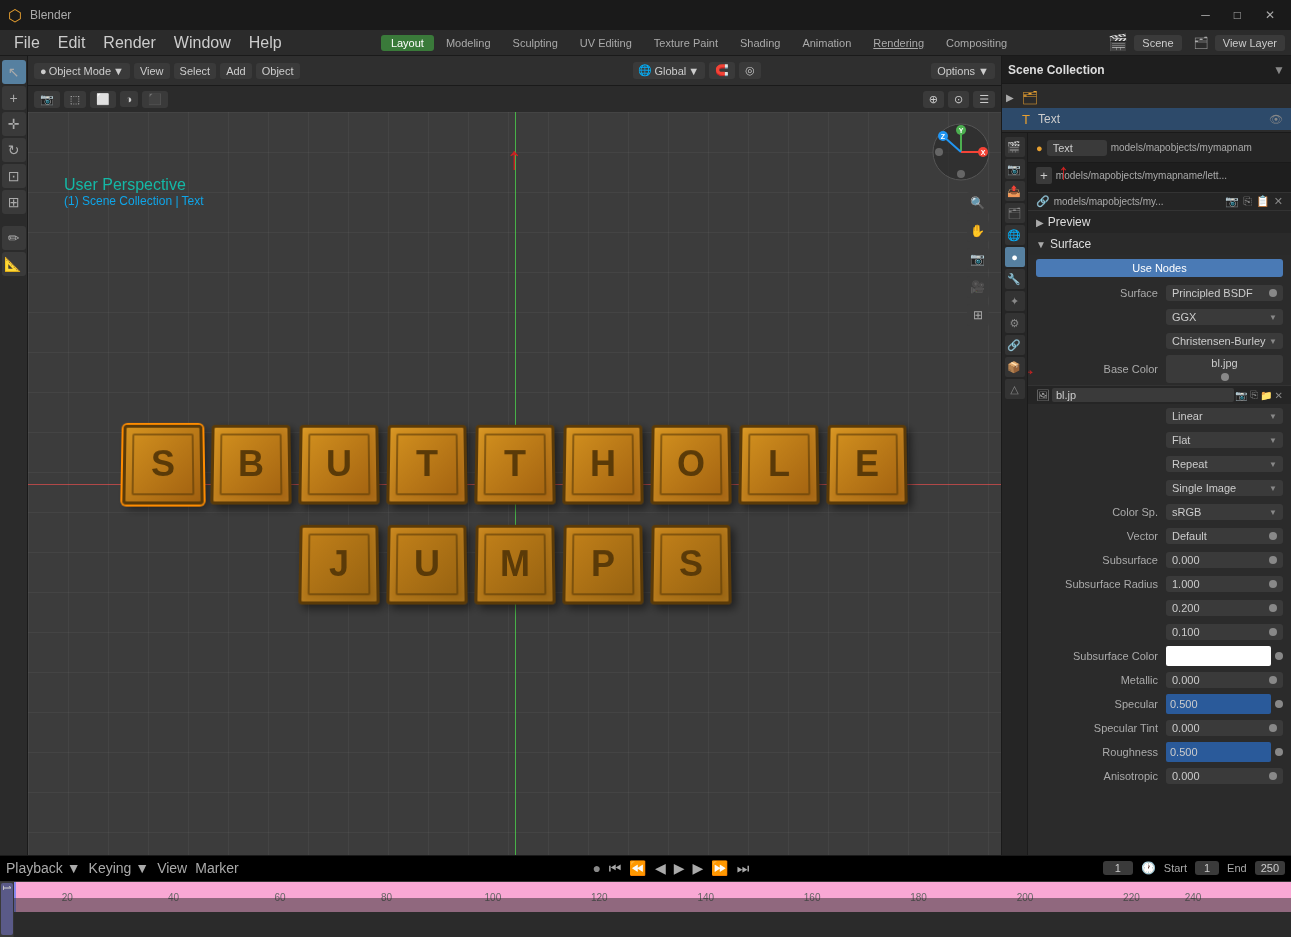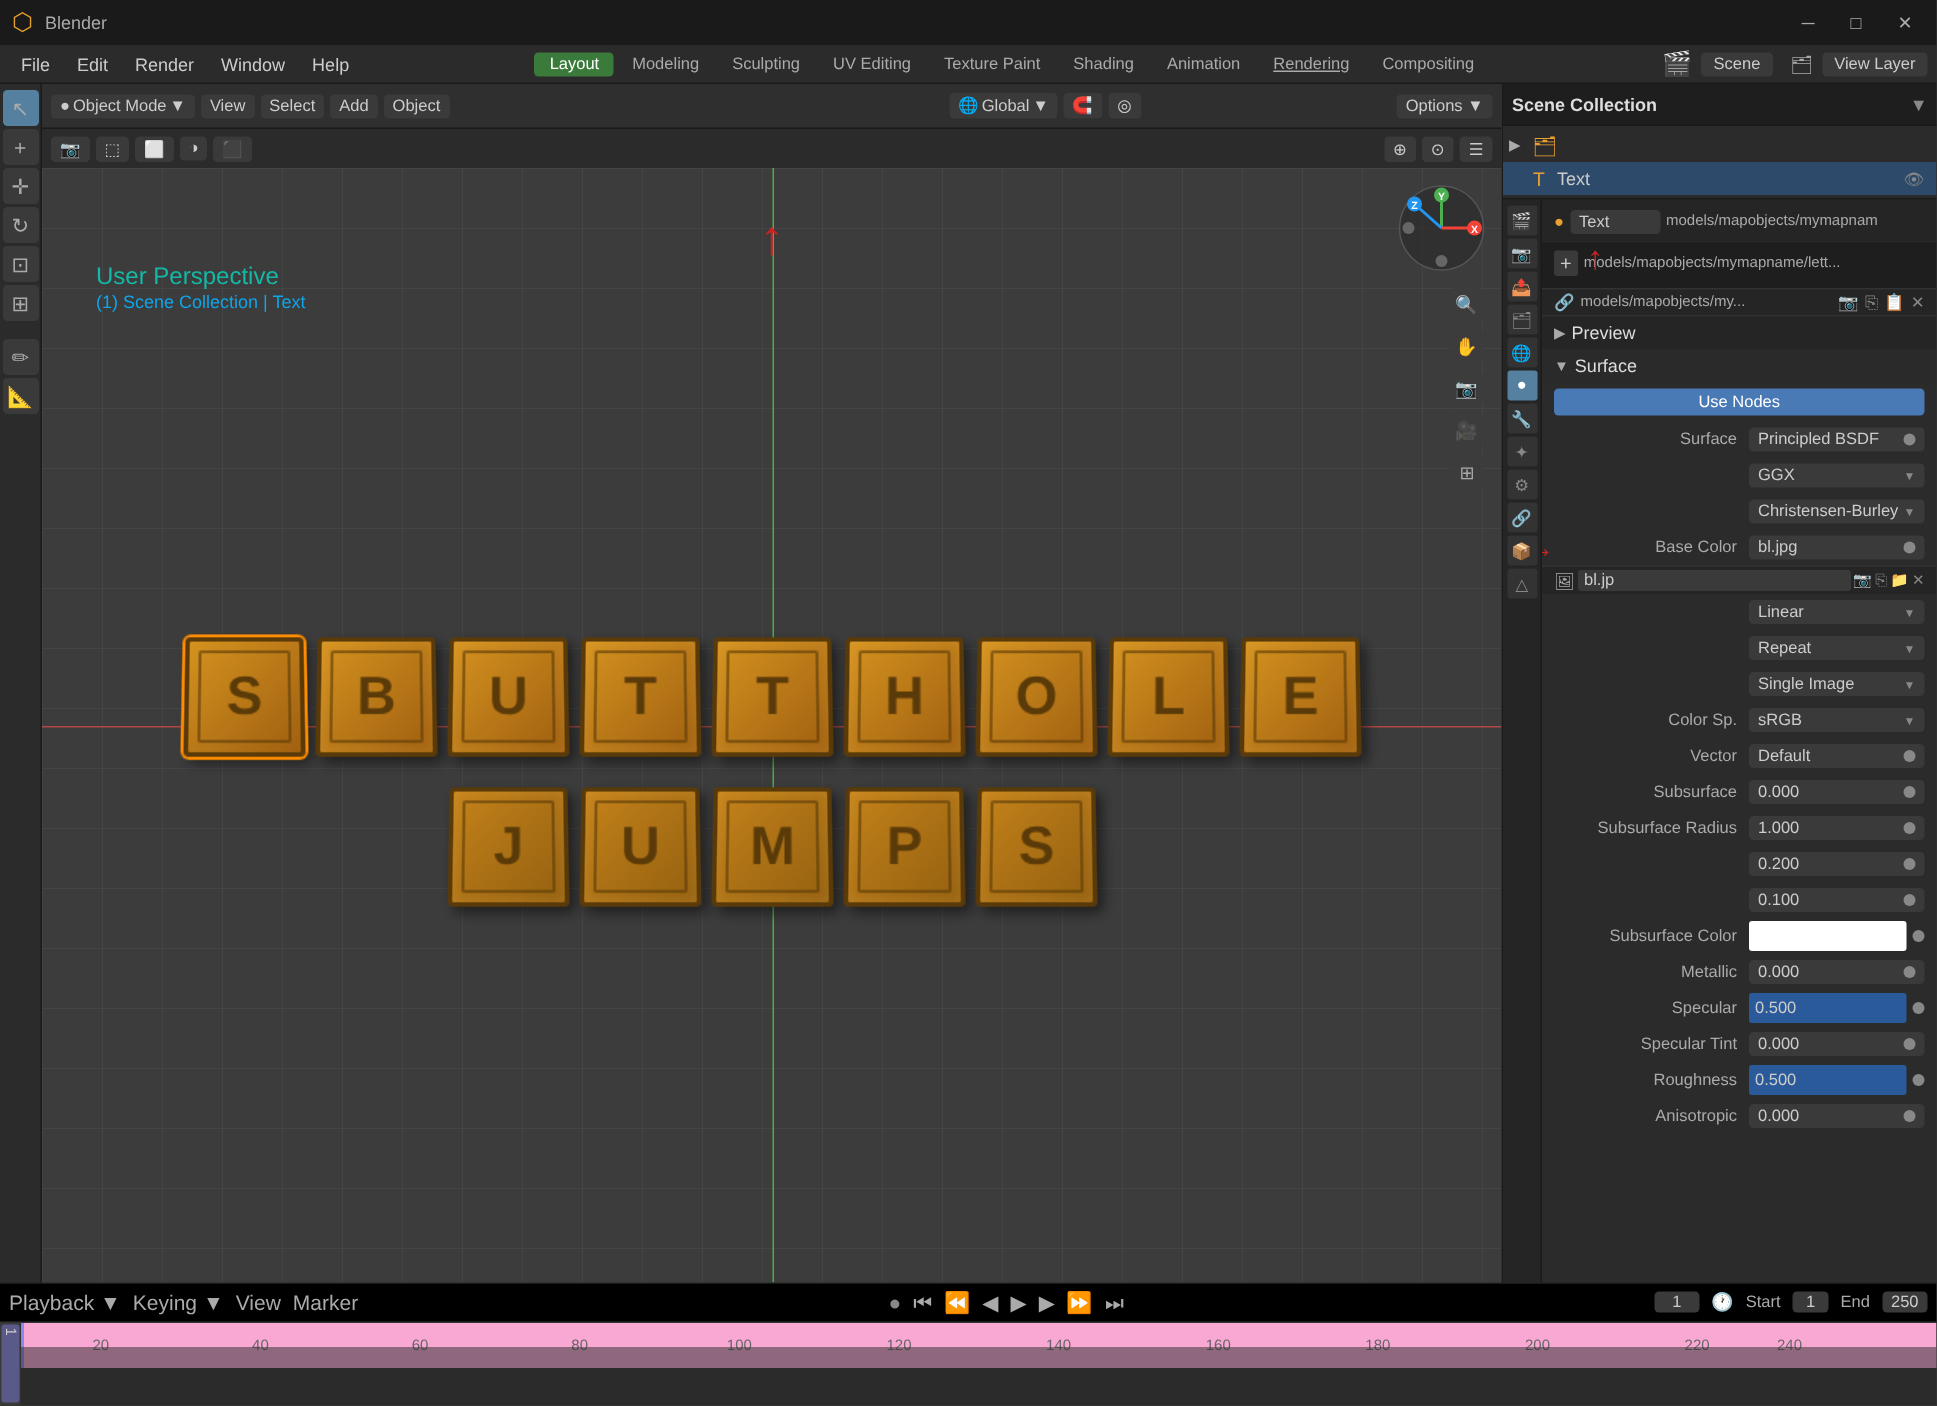--- a/index.html
+++ b/index.html
@@ -3,21 +3,21 @@
   <meta charset="utf-8">
   <style>
     * { margin: 0; padding: 0; box-sizing: border-box; }
     body { width: 1291px; height: 937px; background: #2b2b2b; font-family: 'Segoe UI', Arial, sans-serif; font-size: 12px; color: #ccc; overflow: hidden; }
 
     
     #titlebar { height: 30px; background: #1a1a1a; display: flex; align-items: center; padding: 0 8px; gap: 8px; }
 
     
     #menubar { height: 26px; background: #2b2b2b; display: flex; align-items: center; padding: 0 6px; gap: 2px; border-bottom: 1px solid #1a1a1a; }
-    .menu-item { padding: 2px 8px; color: #ccc; cursor: pointer; border-radius: 3px; font-size: 12px; }
+    .menu-item { padding: 2px 8px; color: #ccc; cursor: pointer; border-radius: 3px; font-size: 16px; }
 
     
     #main { display: flex; height: calc(937px - 30px - 26px - 28px - 30px - 26px); }
 
     
     #viewport { flex: 1; background: #3c3c3c; position: relative; overflow: hidden; }
 
     
     #vp-toolbar { height: 30px; background: #2f2f2f; display: flex; align-items: center; padding: 0 6px; gap: 4px; border-bottom: 1px solid #1a1a1a; }
     .vp-btn { background: #3a3a3a; border: none; color: #ccc; padding: 2px 6px; border-radius: 3px; cursor: pointer; font-size: 11px; display: flex; align-items: center; gap: 2px; }
@@ -354,21 +354,21 @@
         <div class="mat-row">
           <span class="mat-label"></span>
           <div class="dropdown" style="flex:1;">
             <span>Christensen-Burley</span>
           </div>
         </div>
 
         <div class="mat-row" style="position:relative;">
           <span style="position:absolute; left:-10px; color:#cc2222; font-size:18px;">→</span>
           <span class="mat-label">Base Color</span>
-          <div class="mat-value" style="cursor:pointer; gap:4px;">
+          <div class="mat-value" style="cursor:pointer; gap:4px;flex-direction:column;">
             <span>bl.jpg</span>
             <span style="width:8px;height:8px;border-radius:50%;background:#888;"></span>
           </div>
         </div>
 
         <div style="padding:2px 8px; background:#252525; display:flex; align-items:center; gap:2px; border-top:1px solid #333;">
           <span style="color:#aaa; font-size:11px;">🖼</span>
           <span style="flex:1; font-size:11px; color:#ccc; cursor:pointer; background:#3a3a3a; padding:1px 4px; border-radius:2px;">bl.jp</span>
           <button style="background:none; border:none; color:#888; cursor:pointer; font-size:10px;">📷</button>
           <button style="background:none; border:none; color:#888; cursor:pointer; font-size:10px;">⎘</button>
@@ -376,20 +376,26 @@
           <button style="background:none; border:none; color:#888; cursor:pointer; font-size:10px;">✕</button>
         </div>
 
         <div class="mat-row">
           <span class="mat-label"></span>
           <div class="dropdown" style="flex:1;">
             <span>Linear</span>
           </div>
         </div>
 
+        <div class="mat-row">
+          <span class="mat-label"></span>
+          <div class="dropdown" style="flex:1;">
+            <span>Flat</span>
+          </div>
+        </div>
 
         <div class="mat-row">
           <span class="mat-label"></span>
           <div class="dropdown" style="flex:1;">
             <span>Repeat</span>
           </div>
         </div>
 
         <div class="mat-row">
           <span class="mat-label"></span>

